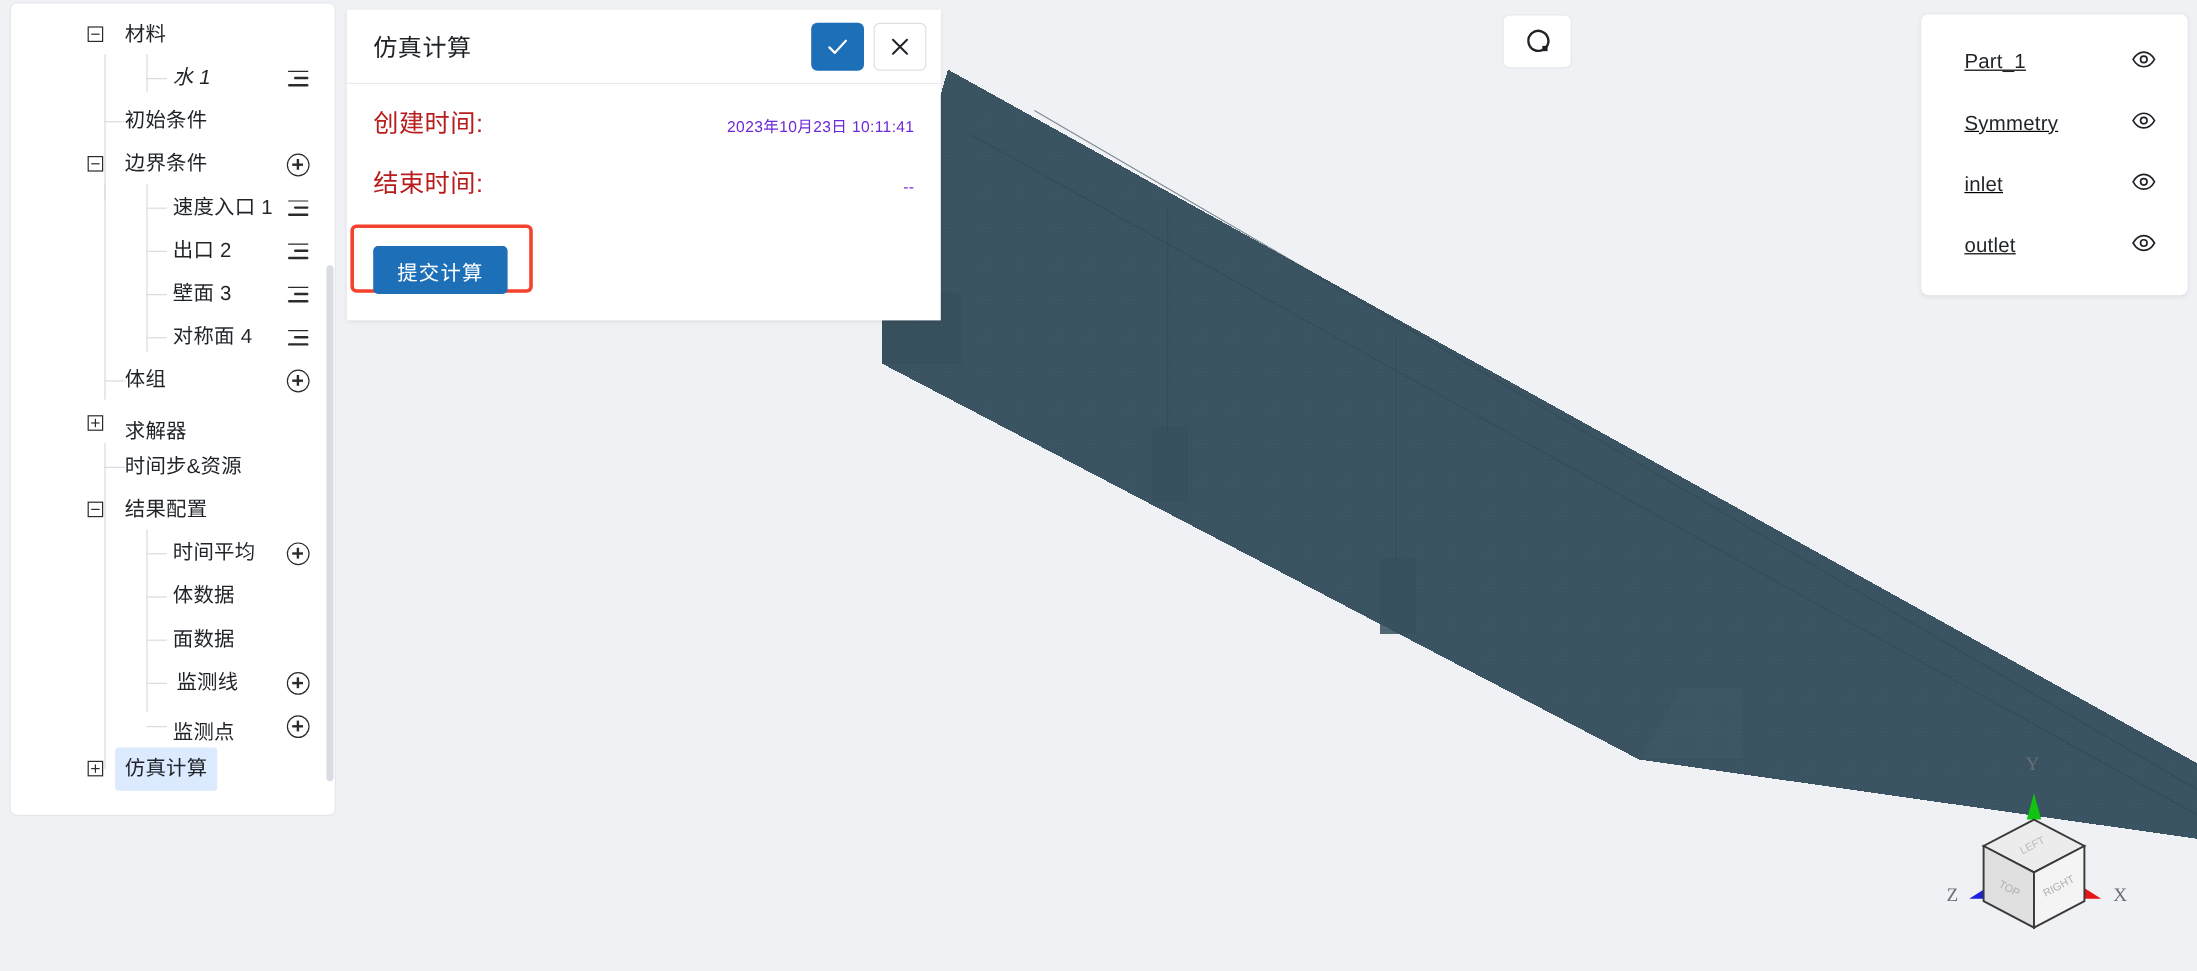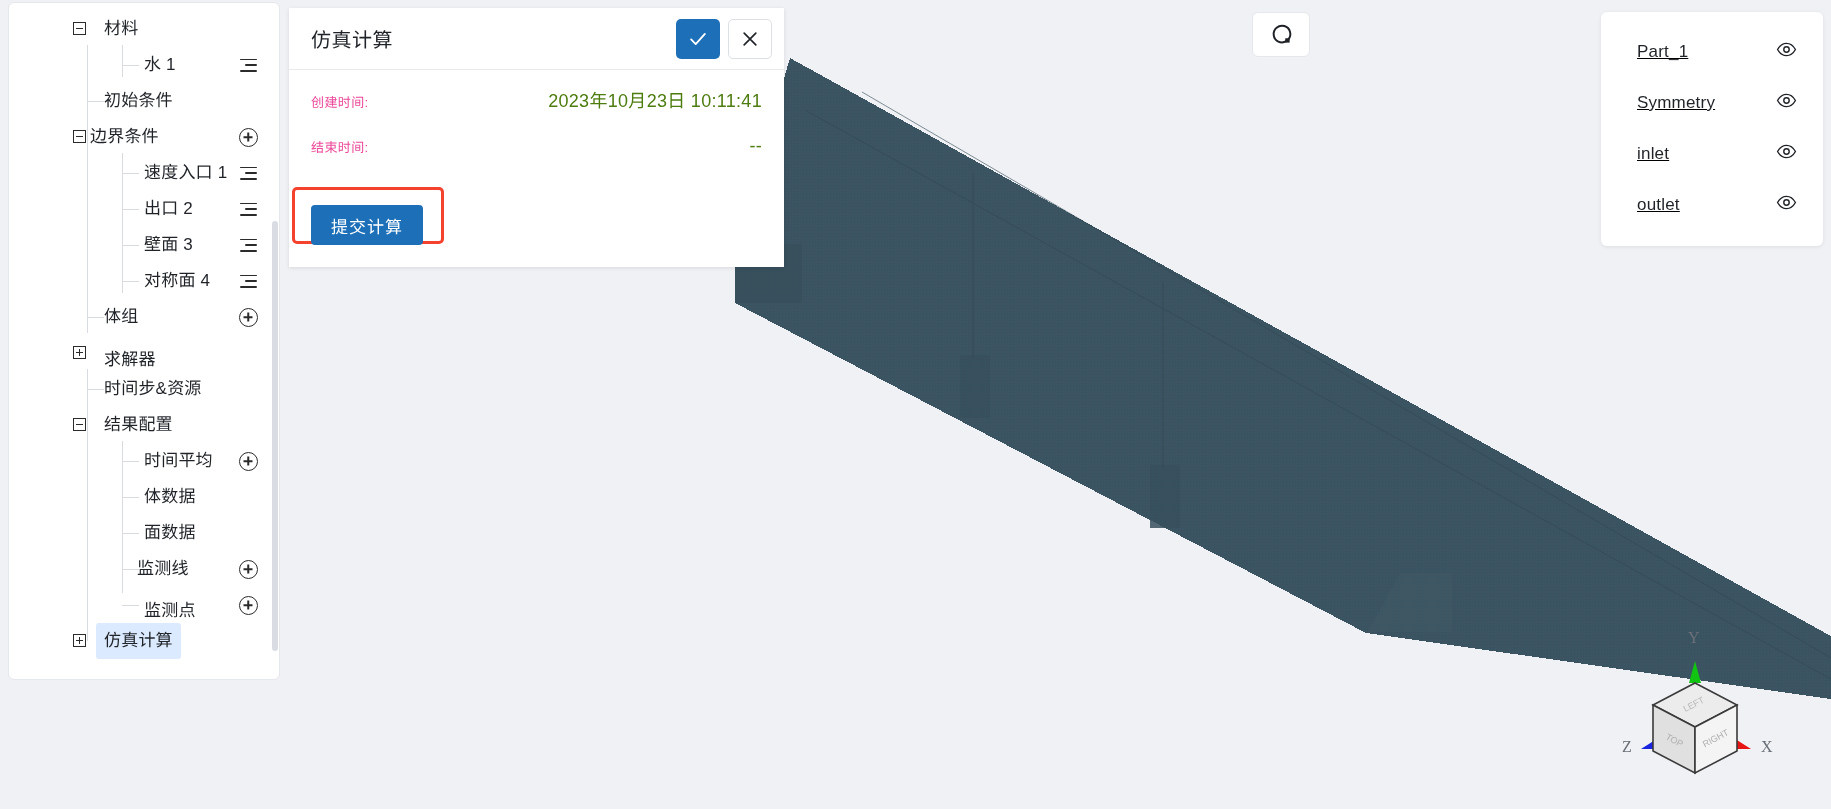--- a/index.html
+++ b/index.html
@@ -198,27 +198,27 @@
   .hdr-btn.cancel  { background: #ffffff; border: 1px solid #dcdfe4; }
 
   #sim-dialog-body { padding: 16px 22px 0 22px; }
   .info-row {
     display: flex;
     align-items: baseline;
     justify-content: space-between;
     height: 50px;
   }
   .info-label {
+    font-size: 21px;
+    color: #b91c1c;
+    letter-spacing: 0.4px;
+  }
+  .info-value {
     font-size: 13px;
-    color: #ec4899;
-    letter-spacing: 0.4px;
-  }
-  .info-value {
-    font-size: 18px;
-    color: #4d7c0f;
+    color: #6d28d9;
     letter-spacing: 0.3px;
   }
   #submit-wrap {
     position: relative;
     padding: 10px 0 22px 12px;
   }
   #submit-highlight {
     position: absolute;
     left: 3px;
     top: 1px;
@@ -361,36 +361,36 @@
     <div class="v-line" style="left:78px; top:438px; height:200px;"></div>
     <div class="v-line" style="left:113px;top:438px; height:152px;"></div>
 
     <div id="tree-rows">
         <div class="tree-row">
           <div class="toggle-box" style="left: 64px; top: 11px;"></div>
           <div class="node-label" style="left: 95px;">材料</div>
         </div>
         <div class="tree-row">
           <div class="h-line" style="left: 113px; top: 18px; width: 17px;"></div>
-          <div class="node-label" style="left: 135px;">水 1</div>
+          <div class="node-label" style="left: 135px; font-style: italic;">水 1</div>
           <div class="row-action">
             <span class="icon-lines">
               <i></i>
               <i></i>
               <i></i>
             </span>
           </div>
         </div>
         <div class="tree-row">
           <div class="h-line" style="left: 78px; top: 18px; width: 17px;"></div>
           <div class="node-label" style="left: 95px;">初始条件</div>
         </div>
         <div class="tree-row">
           <div class="toggle-box" style="left: 64px; top: 11px;"></div>
-          <div class="node-label" style="left: 81px; text-align: center;">边界条件</div>
+          <div class="node-label" style="left: 95px; text-align: center;">边界条件</div>
           <div class="row-action">
             <span class="icon-plus-circle"></span>
           </div>
         </div>
         <div class="tree-row">
           <div class="h-line" style="left: 113px; top: 18px; width: 17px;"></div>
           <div class="node-label" style="left: 135px;">速度入口 1</div>
           <div class="row-action">
             <span class="icon-lines">
               <i></i>
@@ -461,21 +461,21 @@
         <div class="tree-row">
           <div class="h-line" style="left: 113px; top: 18px; width: 17px;"></div>
           <div class="node-label" style="left: 135px;">体数据</div>
         </div>
         <div class="tree-row">
           <div class="h-line" style="left: 113px; top: 18px; width: 17px;"></div>
           <div class="node-label" style="left: 135px;">面数据</div>
         </div>
         <div class="tree-row">
           <div class="h-line" style="left: 113px; top: 18px; width: 17px;"></div>
-          <div class="node-label" style="left: 128px;">监测线</div>
+          <div class="node-label" style="left: 138px;">监测线</div>
           <div class="row-action">
             <span class="icon-plus-circle"></span>
           </div>
         </div>
         <div class="tree-row">
           <div class="h-line" style="left: 113px; top: 18px; width: 17px;"></div>
           <div class="node-label" style="left: 135px; margin-top: 12px;">监测点</div>
           <div class="row-action">
             <span class="icon-plus-circle"></span>
           </div>

